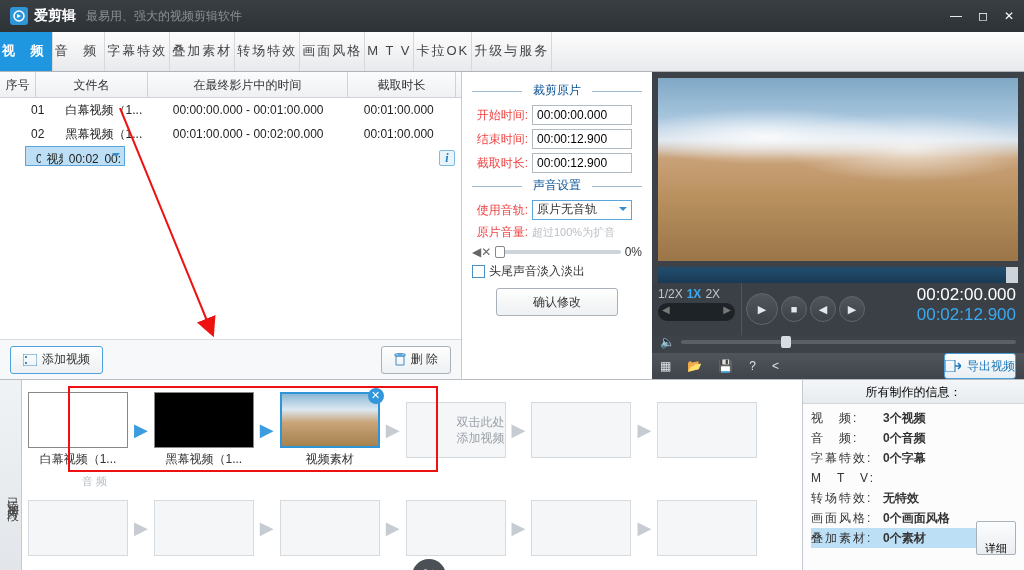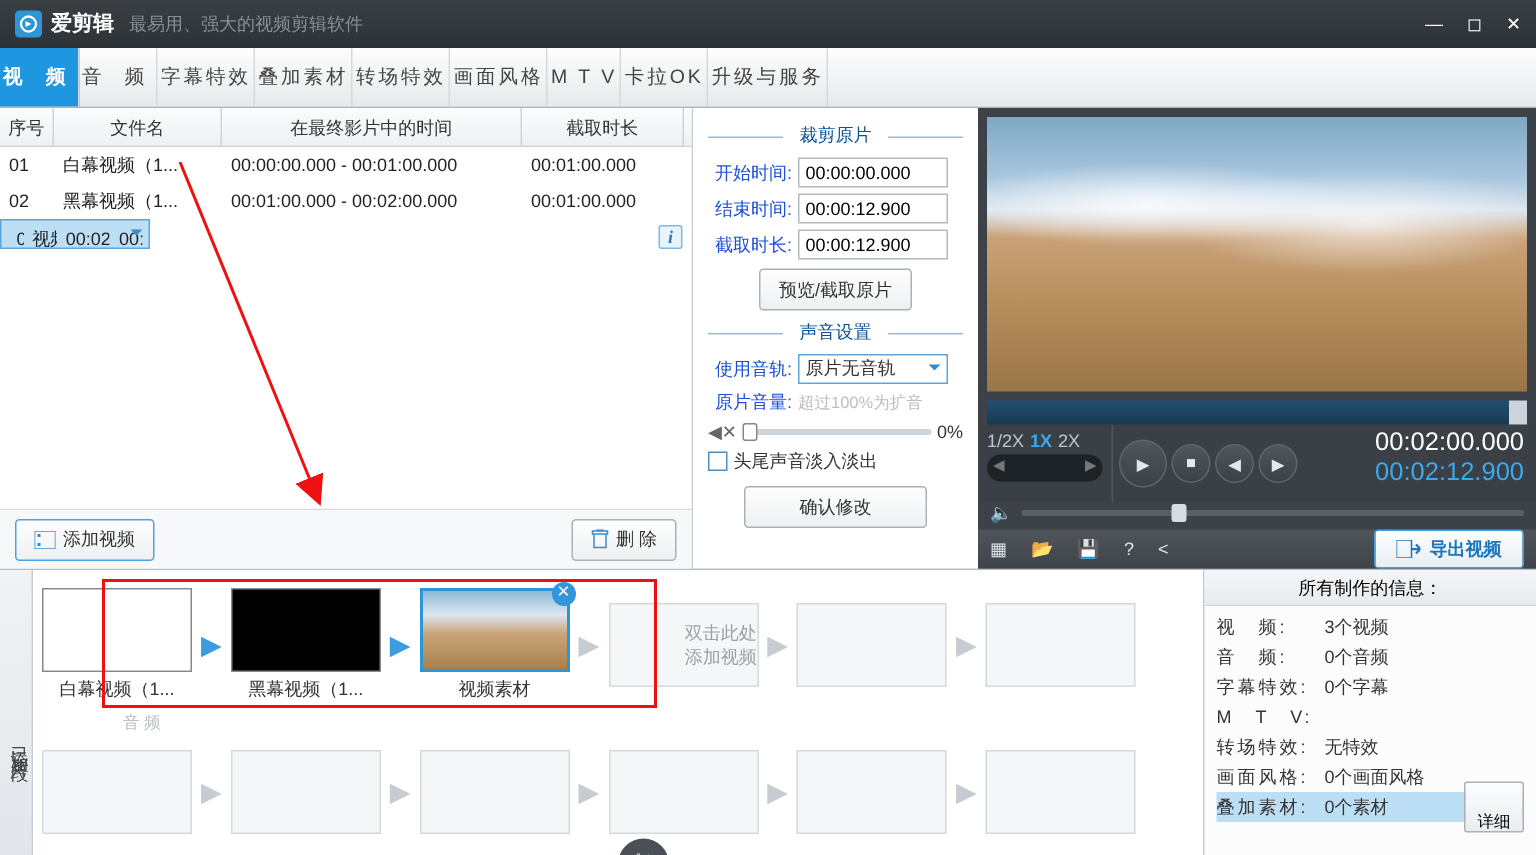--- a/index.html
+++ b/index.html
@@ -12,35 +12,35 @@
 .winbtn { cursor:pointer; }
 .tabbar { height:40px; background:linear-gradient(#fdfdfd,#e7e9ec); display:flex; border-bottom:1px solid #b0b5ba; }
 .tab { padding:0 2px; line-height:38px; color:#444; border-right:1px solid #d5d9dd; cursor:pointer; font-size:13px; letter-spacing:6px; }
 .tab.narrow { letter-spacing:2px; }
 .tab.active { background:#1e96e0; color:#fff; font-weight:bold; }
 .work { display:flex; height:307px; }
 .left { width:462px; border-right:1px solid #c7cbcf; display:flex; flex-direction:column; }
 .thead { display:flex; height:26px; background:linear-gradient(#fbfcfd,#eef0f3); border-bottom:1px solid #cfd3d7; }
 .th { border-right:1px solid #cfd3d7; text-align:center; line-height:26px; color:#333; }
 .c1{width:36px}.c2{width:112px}.c3{width:200px}.c4{width:108px}
-.tbody { flex:1; background:#fff; position:relative; }
+.tbody { flex:1; background:#fff; position:relative;padding-left:25px; }
 .tr { display:flex; height:24px; line-height:24px; }
 .tr.sel { background:#bcdff6; }
 .td { padding-left:6px; overflow:hidden; white-space:nowrap; color:#222; }
 .info-ic { width:16px; height:16px; background:#e8f4fc; border:1px solid #7db9e0; border-radius:2px; color:#2a7ab8; font-style:italic; font-weight:bold; text-align:center; line-height:14px; font-family:serif; position:absolute; right:6px; top:52px; }
 .arrow-ann { position:absolute; left:100px; top:10px; pointer-events:none; }
 .btnrow { height:40px; display:flex; align-items:center; padding:0 10px; gap:8px; border-top:1px solid #d8dcdf; background:#f7f8f9; }
 .btn { height:28px; background:linear-gradient(#fefefe,#eef0f2); border:1px solid #a8b0b8; border-radius:3px; display:flex; align-items:center; padding:0 12px; cursor:pointer; color:#333; gap:5px; }
 .btn.primary { border-color:#4da3df; }
 .mid { width:190px; padding:6px 10px; color:#333; }
 .sect-h { position:relative; text-align:center; margin:4px 0 6px; color:#0b5395; }
 .sect-h::before,.sect-h::after { content:""; position:absolute; top:50%; width:50px; height:1px; background:#9fb9cf; }
 .sect-h::before{left:0}.sect-h::after{right:0}
 .fld { display:flex; align-items:center; margin:4px 0; gap:4px; }
-.fld label { width:56px; text-align:right; color:#1d4ed8; }
+.fld label { width:56px; text-align:right; color:#ef4444; }
 .inp { border:1px solid #b2bac2; height:20px; padding:0 4px; width:100px; background:#fff; }
 .sel { border:1px solid #5aa6dc; height:20px; width:100px; background:#fff; position:relative; padding:0 4px; }
 .sel::after { content:""; position:absolute; right:4px; top:6px; border:4px solid transparent; border-top-color:#3a8cc8; }
 .slider-row { display:flex; align-items:center; gap:4px; margin:3px 0; }
 .slider { flex:1; height:4px; background:#cdd4da; border-radius:2px; position:relative; }
 .slider .knob { position:absolute; left:0; top:-4px; width:10px; height:12px; background:#fff; border:1px solid #888; border-radius:2px; }
 .ck { display:flex; align-items:center; gap:4px; margin:4px 0; }
 .ckbox { width:13px; height:13px; border:1px solid #4a8fc5; background:#fff; }
 .preview { flex:1; display:flex; flex-direction:column; background:#3c4248; }
 .pv-img { flex:1; background:linear-gradient(180deg,#7fa7c4 0%,#a8c6de 22%,#d9e3ed 34%,#c9a178 44%,#b8905e 66%,#9a7548 100%); margin:6px; position:relative; overflow:hidden; }
@@ -58,21 +58,21 @@
 .cbtn { width:26px; height:26px; border:1px solid #60666c; border-radius:13px; background:linear-gradient(#50565c,#3b4146); color:#e4e8ec; display:flex; align-items:center; justify-content:center; cursor:pointer; font-size:11px; }
 .cbtn.big { width:32px; height:32px; border-radius:16px; }
 .tcode { margin-left:auto; text-align:right; padding:2px 8px; font-family:Consolas,monospace; }
 .tc1 { color:#fff; font-size:17px; }
 .tc2 { color:#3ba9ef; font-size:17px; }
 .vol-row { display:flex; align-items:center; gap:6px; padding:0 8px 4px; }
 .vol-ic { color:#ccd2d8; }
 .vol-bar { flex:1; height:4px; background:#5a6066; border-radius:2px; position:relative; }
 .vol-bar::after{content:"";position:absolute;left:30%;top:-4px;width:10px;height:12px;background:#d7dce1;border-radius:2px;}
 .iconbar { height:26px; background:linear-gradient(#4f555b,#3e4449); display:flex; align-items:center; padding:0 8px; gap:16px; color:#dfe4e8; }
-.export { margin-left:auto; height:26px; background:linear-gradient(#fefefe,#e8eef3); border:1px solid #4a9fdb; border-radius:3px; color:#1b77bb; font-weight:bold; padding:0 14px; display:flex; align-items:center; gap:6px; cursor:pointer; font-size:13px; }
+.export { margin-left:auto; height:26px; background:linear-gradient(#fefefe,#e8eef3); border:1px solid #4a9fdb; border-radius:3px; color:#1b77bb; font-weight:normal; padding:0 0; display:flex; align-items:center; gap:6px; cursor:pointer; font-size:13px; }
 .timeline { height:192px; display:flex; border-top:1px solid #b7bdc3; }
 .tl-left { width:22px; background:linear-gradient(#f0f3f5,#e2e6ea); border-right:1px solid #c3c9ce; writing-mode:vertical-rl; text-align:center; padding-top:40px; color:#444; letter-spacing:3px; }
 .tl-main { flex:1; overflow:hidden; position:relative; padding:10px 6px; }
 .clip-row { display:flex; align-items:center; gap:6px; height:80px; }
 .clip { width:100px; text-align:center; }
 .thumb { width:100px; height:56px; border:1px solid #888; background:#fff; position:relative; }
 .thumb.black { background:#000; }
 .thumb.sky { background:linear-gradient(180deg,#8db7d4 0%,#dce8f1 30%,#c9a478 55%,#a5824f 100%); border:2px solid #2e95d9; }
 .thumb .x { position:absolute; right:-6px; top:-6px; width:16px; height:16px; border-radius:8px; background:#3396da; color:#fff; font-size:11px; text-align:center; line-height:15px; }
 .thumb.empty { background:#f4f6f8; border:1px solid #d5dade; }
@@ -81,21 +81,21 @@
 .arr.grey { color:#c6ccd1; }
 .placeholder-txt { color:#9aa1a7; line-height:16px; text-align:center; }
 .redbox { position:absolute; border:2px solid #e11; left:46px; top:6px; width:370px; height:86px; pointer-events:none; }
 .audio-lbl { position:absolute; left:60px; top:94px; color:#b8bec3; font-size:11px; }
 .scissor { position:absolute; bottom:-12px; left:390px; width:34px; height:24px; border-radius:17px 17px 0 0; background:#4a5056; color:#fff; text-align:center; line-height:26px; }
 .tl-right { width:222px; border-left:1px solid #c3c9ce; background:#fcfcfd; display:flex; flex-direction:column; }
 .tl-right h4 { background:linear-gradient(#f4f6f8,#e8ebee); text-align:center; height:24px; line-height:24px; border-bottom:1px solid #d2d7db; font-weight:normal; }
 .info-tbl { flex:1; padding:4px 8px; overflow:hidden; }
 .irow { display:flex; height:20px; line-height:20px; }
 .irow .k { width:72px; color:#333; letter-spacing:2px; }
-.irow .v { color:#333; }
+.irow .v { color:#333;font-weight:bold; }
 .irow.sel2 { background:#bcdff6;align-items:center; }
 .detail-btn { height:18px; border:1px solid #aab2b9; background:linear-gradient(#fcfdfe,#eaedf0); padding:16px 8px; border-radius:2px; cursor:pointer; margin-left:auto; font-size:11px; }
 svg { display:block; }
 </style>
 </head>
 <body>
 
 <div class="titlebar">
   <div class="logo-ic">
     <svg width="12" height="12" viewBox="0 0 12 12">
@@ -187,23 +187,20 @@
         <input class="inp" value="00:00:00.000" style="">
       </div>
     <div class="fld">
         <label>结束时间:</label>
         <input class="inp" value="00:00:12.900" style="">
       </div>
     <div class="fld">
         <label>截取时长:</label>
         <input class="inp" value="00:00:12.900" style="">
       </div>
-    <div style="text-align:center;margin:6px 0"><div class="btn" style="display:inline-flex">
-          <span>预览/截取原片</span>
-        </div></div>
     <div class="sect-h">声音设置</div>
     <div class="fld">
         <label>使用音轨:</label>
         <div class="sel"><span>原片无音轨</span></div>
       </div>
     <div class="fld">
         <label>原片音量:</label>
         <span style="color:#b9bfc5;font-size:11px">超过100%为扩音</span>
       </div>
     <div class="slider-row">

